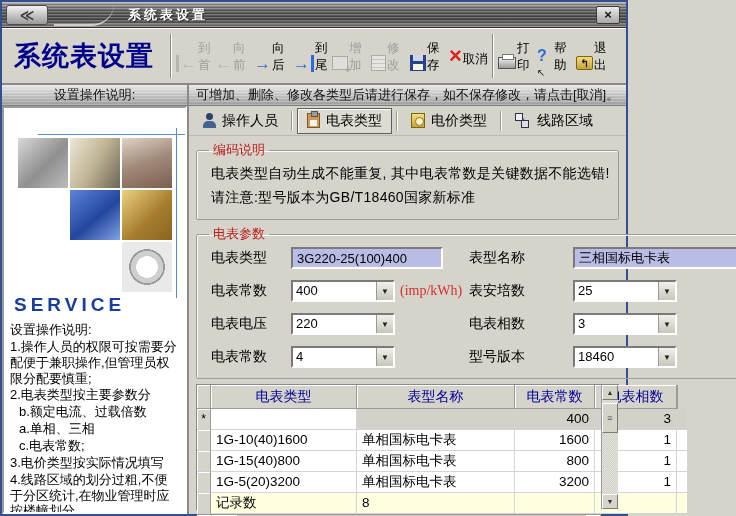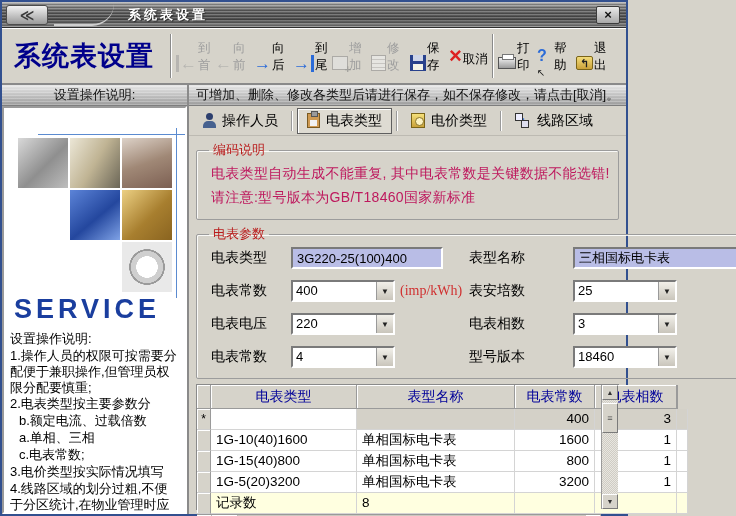--- a/index.html
+++ b/index.html
@@ -103,21 +103,21 @@
     justify-content:center; margin-top:30px; }
   .tile{ width:50px; height:50px; }
   .tile.metal{ background:linear-gradient(135deg,#d9d9d9,#8f8f8f 55%,#bdbdbd); }
   .tile.pen{ background:linear-gradient(120deg,#ece7d7,#c0b494 50%,#6b6657); }
   .tile.tools{ background:linear-gradient(160deg,#ddd2c8,#a08876 50%,#7c5f52); }
   .tile.blank{ background:transparent; }
   .tile.keyboard{ background:linear-gradient(140deg,#5c84d8,#24479e 55%,#7fa2e6); }
   .tile.gold{ background:linear-gradient(135deg,#ecd083,#a87f2f 55%,#8a6420); }
   .tile.watch{ background:radial-gradient(circle at 50% 50%, #fff 0 30%, #cfcfcf 31% 45%, #9a9a9a 46% 50%, #e9e9e9 51%); }
   .service-row{ display:flex; align-items:center; justify-content:flex-start; padding-left:10px; margin-top:2px; }
-  .service{ font-size:27px; font-weight:bold; color:#1a3e9e; letter-spacing:4px; }
+  .service{ font-size:19px; font-weight:bold; color:#1a3e9e; letter-spacing:4px; }
   .instructions{ padding:6px 5px 0 6px; font-size:13px; line-height:1.22; color:#000; }
   .instructions .line{ margin-bottom:1px; }
   .instructions .sub{ padding-left:9px; }
   
   .main{ flex:1; display:flex; flex-direction:column; min-width:0; }
   .info-bar{ height:21px; flex:0 0 21px; display:flex; align-items:center; padding-left:7px;
     font-size:13px; color:#111;text-align:right; }
   .tab-row{ height:30px; flex:0 0 30px; display:flex; align-items:center; background:#d6d3ca;
     border-bottom:1px solid #bdbab2; padding-left:5px; }
   .tab{ display:flex; align-items:center; gap:6px; padding:3px 9px; font-size:14px; cursor:default; }
@@ -135,21 +135,21 @@
   .ti-price::before{ content:""; position:absolute; left:3px; top:3px; width:7px; height:7px; border-radius:50%; background:#fdf3c2; border:1px solid #8a7428; }
   .ti-region{ width:16px; height:15px; position:relative; }
   .ti-region::before, .ti-region::after{ content:""; position:absolute; width:6px; height:6px; border:1px solid #333; background:#eef; }
   .ti-region::before{ left:0; top:0; } .ti-region::after{ right:2px; bottom:0; background:#dde; }
   .ti-region .plus{ position:absolute; left:6px; top:3px; font-size:9px; font-weight:bold; color:#2b6bd8; }
   
   .content{ flex:1; background:#d6d3ca; padding:5px 7px 4px 7px; display:flex; flex-direction:column; gap:5px; min-height:0; }
   fieldset{ border:1px solid #9c9c9c; box-shadow:inset 1px 1px 0 rgba(255,255,255,.85); border-radius:2px; }
   legend{ font-size:13px; color:#b91c1c; padding:0 4px; margin-left:6px; }
   .coding{ padding:2px 6px 6px 6px; flex:0 0 auto; }
-  .coding .note{ color:#be185d; font-size:14px; margin:4px 0 6px 8px; letter-spacing:.3px; }
+  .coding .note{ color:#000000; font-size:14px; margin:4px 0 6px 8px; letter-spacing:.3px; }
   .params{ padding:0 6px 4px 6px; }
   .pgrid{ display:grid; grid-template-columns:80px 178px 104px 1fr; row-gap:11px;
     align-items:center; padding:4px 2px 6px 8px; font-size:14px; }
   .flabel{ color:#000; }
   .text-input{
     height:22px; width:152px; background:#b9bde6; color:#000;
     border:2px solid; border-color:#7a7a7a #fff #fff #7a7a7a;
     font-family:"Liberation Sans","DejaVu Sans",sans-serif; font-size:13px; padding:1px 4px;
   }
   .text-input.wide{ width:196px; }

